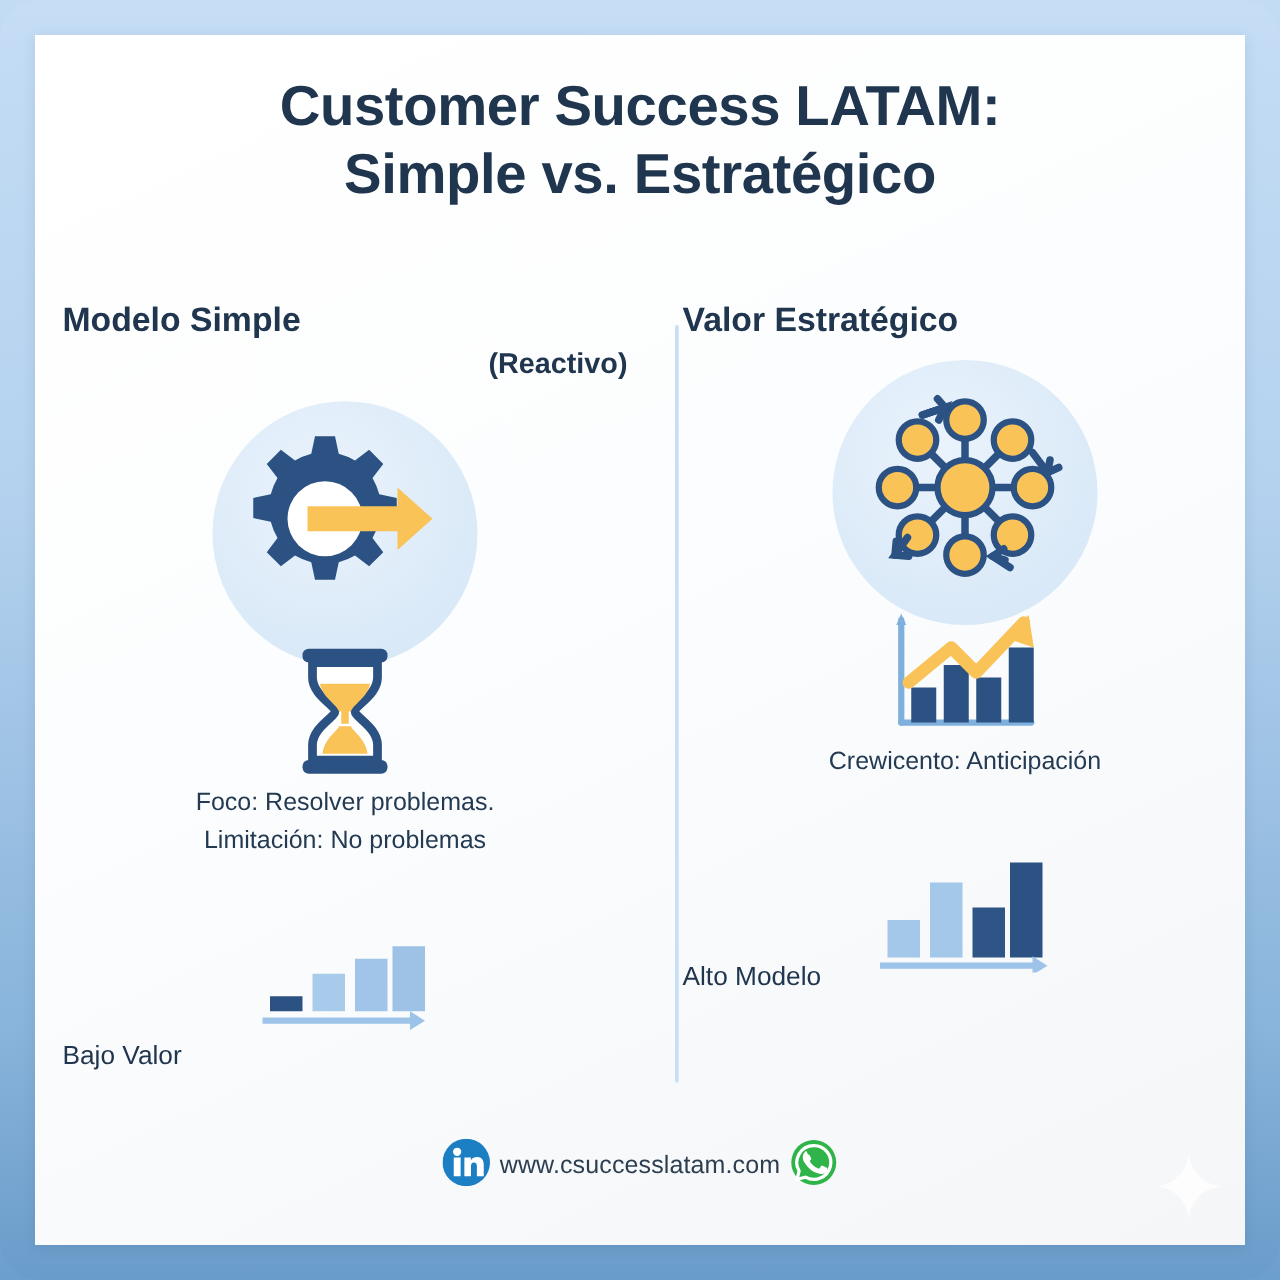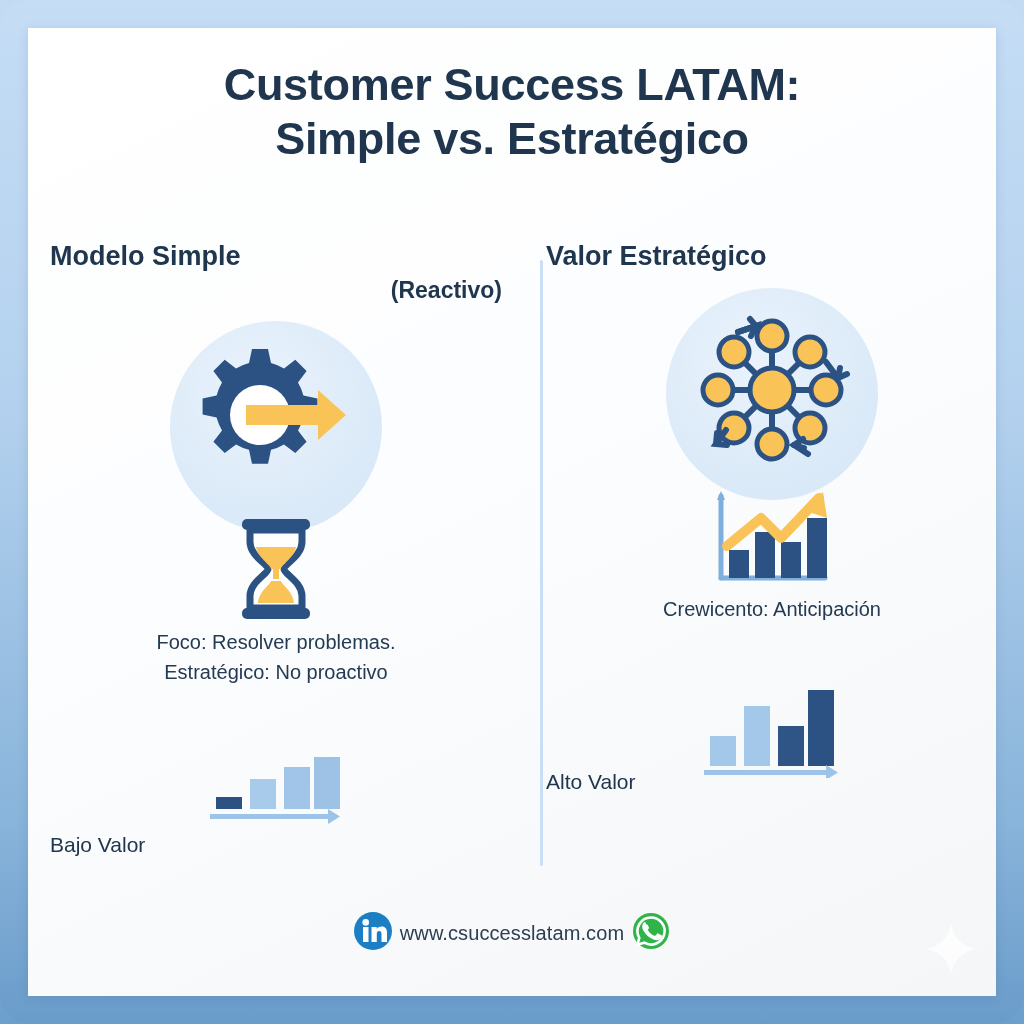--- a/index.html
+++ b/index.html
@@ -117,21 +117,21 @@
             <path d="M22,13 h52 v12 c0,14 -18,22 -18,27 c0,5 18,13 18,27 v12 h-52 v-12 c0,-14 18,-22 18,-27 c0,-5 -18,-13 -18,-27 z" fill="#ffffff" stroke="#2b5283" stroke-width="7" stroke-linejoin="round"></path>
             <path d="M28,30 h40 c-1,10 -15,18 -15,22 h-10 c0,-4 -14,-12 -15,-22 z" fill="#f9c358"></path>
             <path d="M30,86 h36 c-1,-12 -13,-19 -13,-22 h-10 c0,3 -12,10 -13,22 z" fill="#f9c358"></path>
             <rect x="45" y="44" width="6" height="18" fill="#f9c358"></rect>
           </svg>
         </div>
       </div>
 
       <div class="body-text">
         <div>Foco: Resolver problemas.</div>
-        <div>Estratégico: No proactivo</div>
+        <div>Limitación: No problemas</div>
       </div>
 
       <div class="mini-chart">
         <div class="svgholder">
           <svg width="136" height="84" viewBox="0 0 136 84">
             <rect x="8" y="56" width="26" height="12" fill="#2b5283"></rect>
             <rect x="42" y="38" width="26" height="30" fill="#a9cbeb"></rect>
             <rect x="76" y="26" width="26" height="42" fill="#a0c5e8"></rect>
             <rect x="110" y="16" width="26" height="52" fill="#9dc2e6" transform="translate(-4,0)"></rect>
             <path d="M2,73 h118 v-5 l12,7.5 l-12,7.5 v-5 h-118 z" fill="#9dc4e8"></path>
@@ -209,21 +209,21 @@
       <div class="mini-chart">
         <div class="svgholder">
           <svg width="140" height="100" viewBox="0 0 140 100">
             <rect x="8" y="58" width="26" height="30" fill="#a4c8e9"></rect>
             <rect x="42" y="28" width="26" height="60" fill="#a4c8e9"></rect>
             <rect x="76" y="48" width="26" height="40" fill="#2e5586"></rect>
             <rect x="106" y="12" width="26" height="76" fill="#2b5283"></rect>
             <path d="M2,92 h122 v-5 l12,7.5 l-12,7.5 v-5 h-122 z" fill="#9dc4e8"></path>
           </svg>
         </div>
-        <div class="chart-label">Alto Valor</div>
+        <div class="chart-label">Alto Modelo</div>
       </div>
     </div>
 
     <div id="footer">
       <span>
         <svg width="38" height="38" viewBox="0 0 38 38">
           <circle cx="19" cy="19" r="19" fill="#1c7fc4"></circle>
           <rect x="9" y="15" width="5.5" height="15" fill="#ffffff"></rect>
           <circle cx="11.7" cy="10.4" r="3.3" fill="#ffffff"></circle>
           <path d="M17.5,15 h5.2 v2.1 c1.1,-1.8 3.1,-2.5 5,-2.5 c3.6,0 5.3,2.3 5.3,6.2 V30 h-5.5 v-8.1 c0,-1.9 -0.7,-3 -2.3,-3 c-1.7,0 -2.4,1.2 -2.4,3 V30 h-5.3 z" fill="#ffffff"></path>

